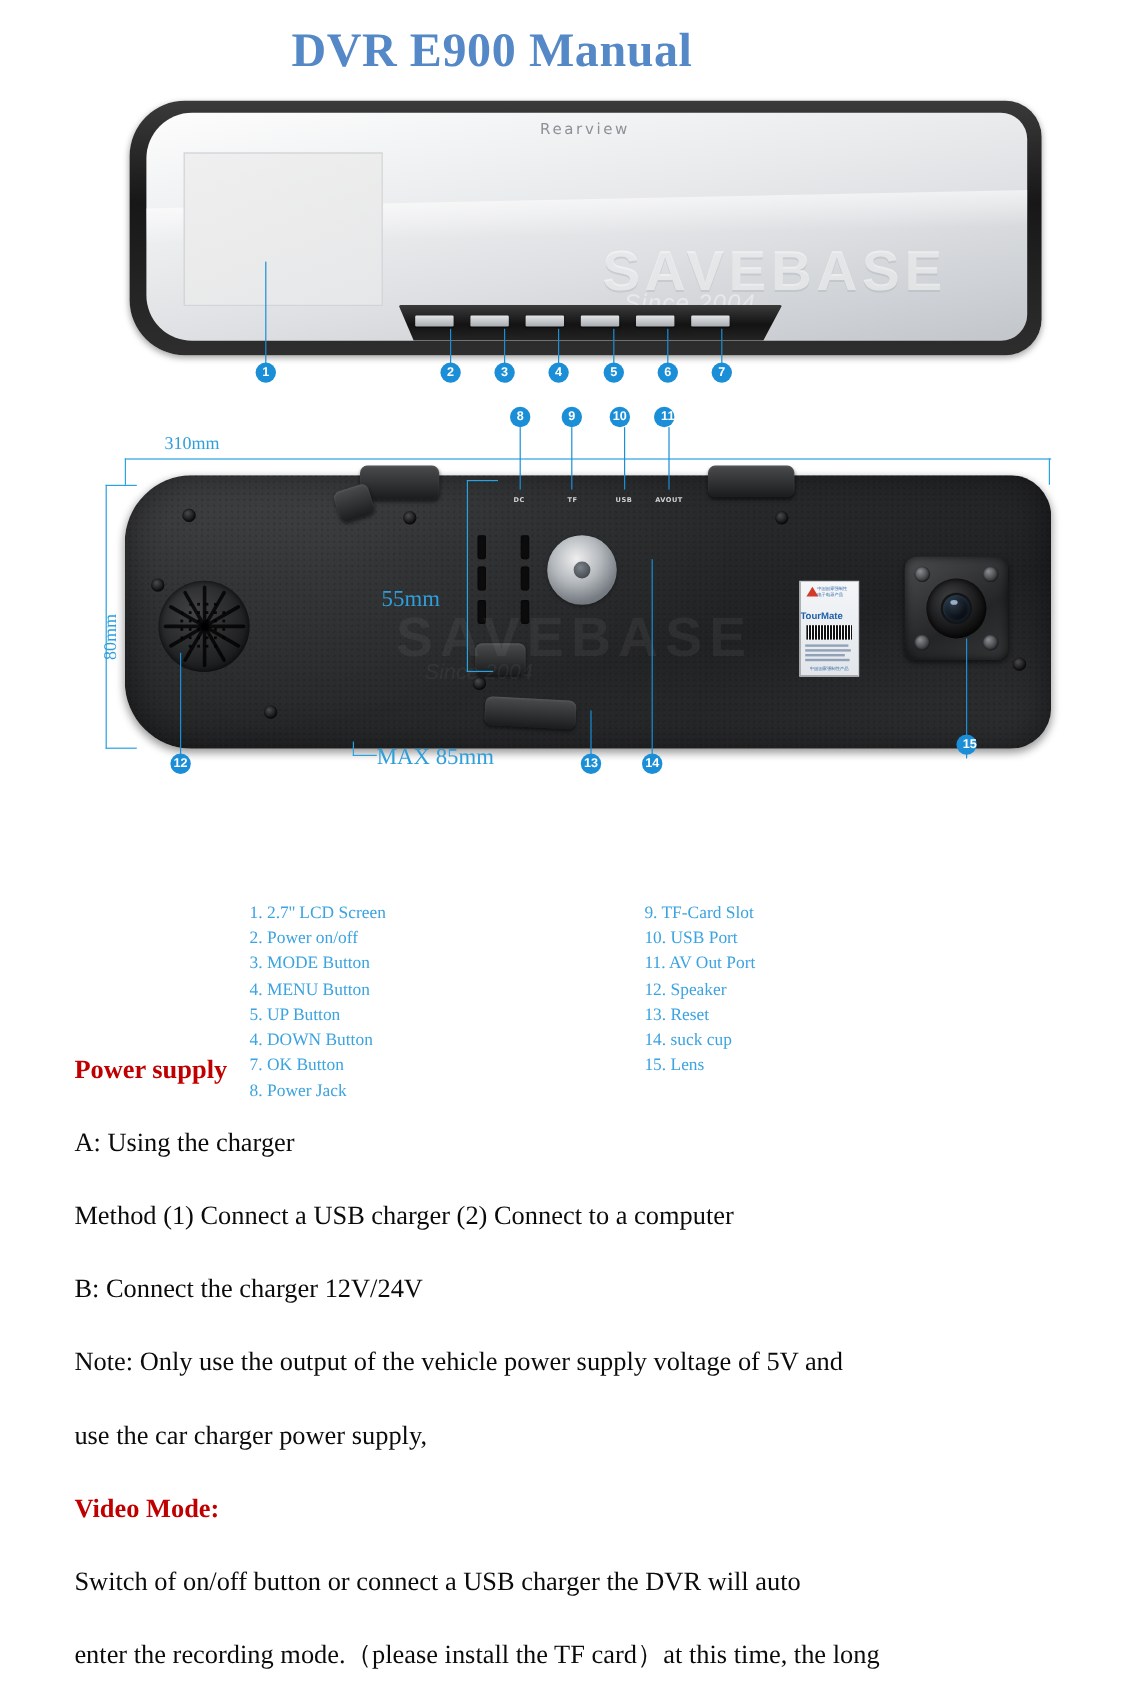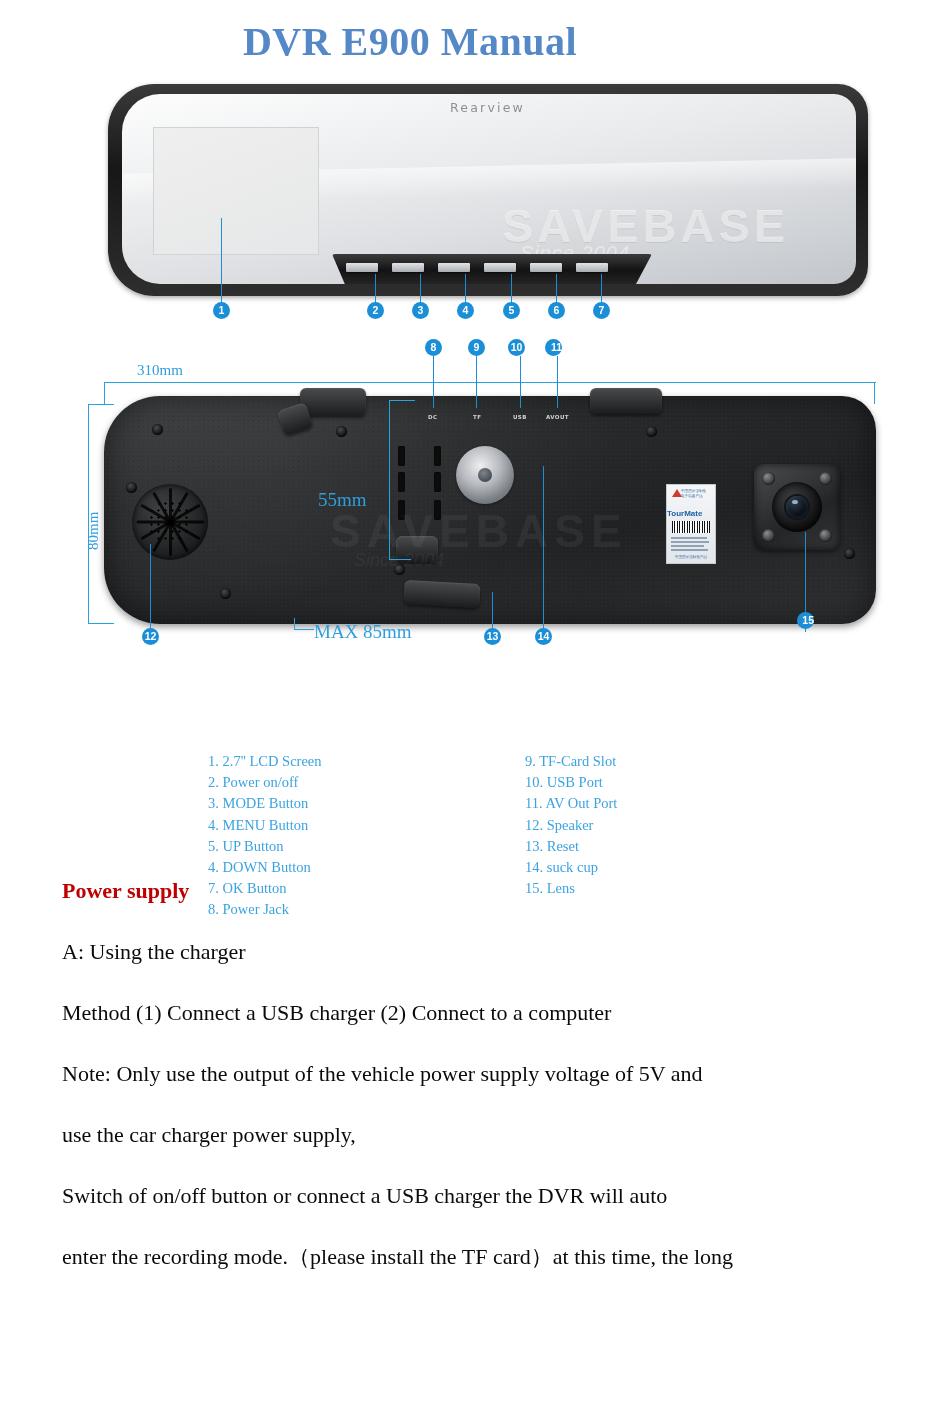--- a/index.html
+++ b/index.html
@@ -402,21 +402,21 @@
   }
   .legend-col {
     position: absolute;
     top: 0;
     font-size: 14.5px;
     color: #3ba3e0;
     line-height: 21.2px;
     font-family: "Liberation Serif", "DejaVu Serif", serif;
   }
   .legend-col.left  { left: 208px; }
-  .legend-col.right { left: 525px; }
+  .legend-col.right { left: 537px; }
   .legend-item { white-space: nowrap; }
 
   
   .body-text {
     position: absolute;
     top: 860px;
     left: 62px;
     width: 830px;
   }
   .para {
@@ -615,17 +615,19 @@
       <div class="legend-item">14. suck cup</div>
       <div class="legend-item">15. Lens</div>
     </div>
   </div>
 </div>
 
 <div class="body-text">
   <div class="heading-red">Power supply</div>
   <div class="para">A: Using the charger</div>
   <div class="para">Method (1) Connect a USB charger (2) Connect to a computer</div>
+  <div class="para">B: Connect the charger 12V/24V</div>
   <div class="para">Note: Only use the output of the vehicle power supply voltage of 5V and</div>
   <div class="para">use the car charger power supply,</div>
+  <div class="heading-red">Video Mode:</div>
   <div class="para">Switch of on/off button or connect a USB charger the DVR will auto</div>
   <div class="para">enter the recording mode.（please install the TF card）at this time, the long</div>
 </div>
 
 </body></html>

